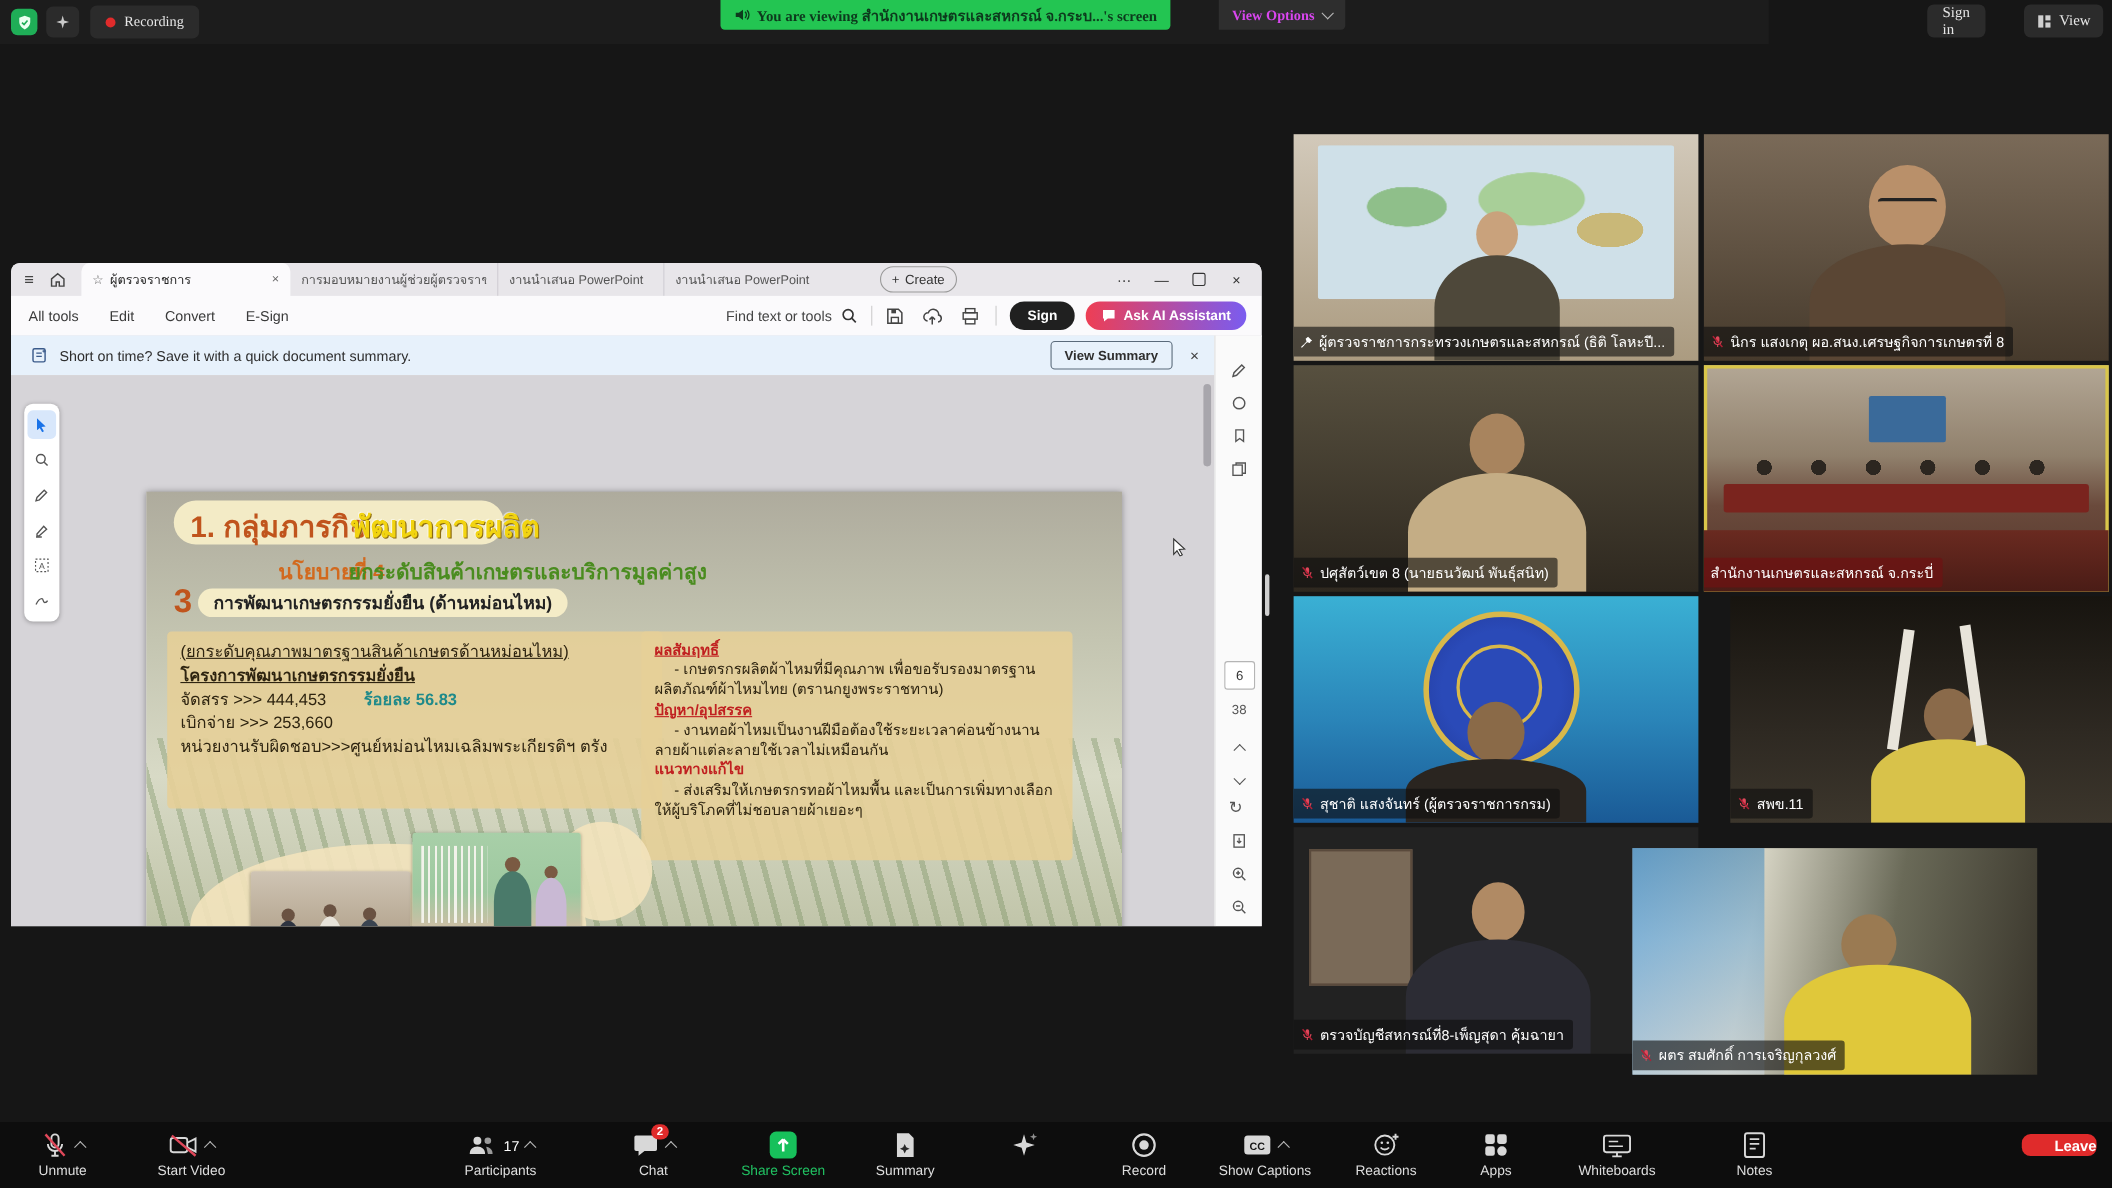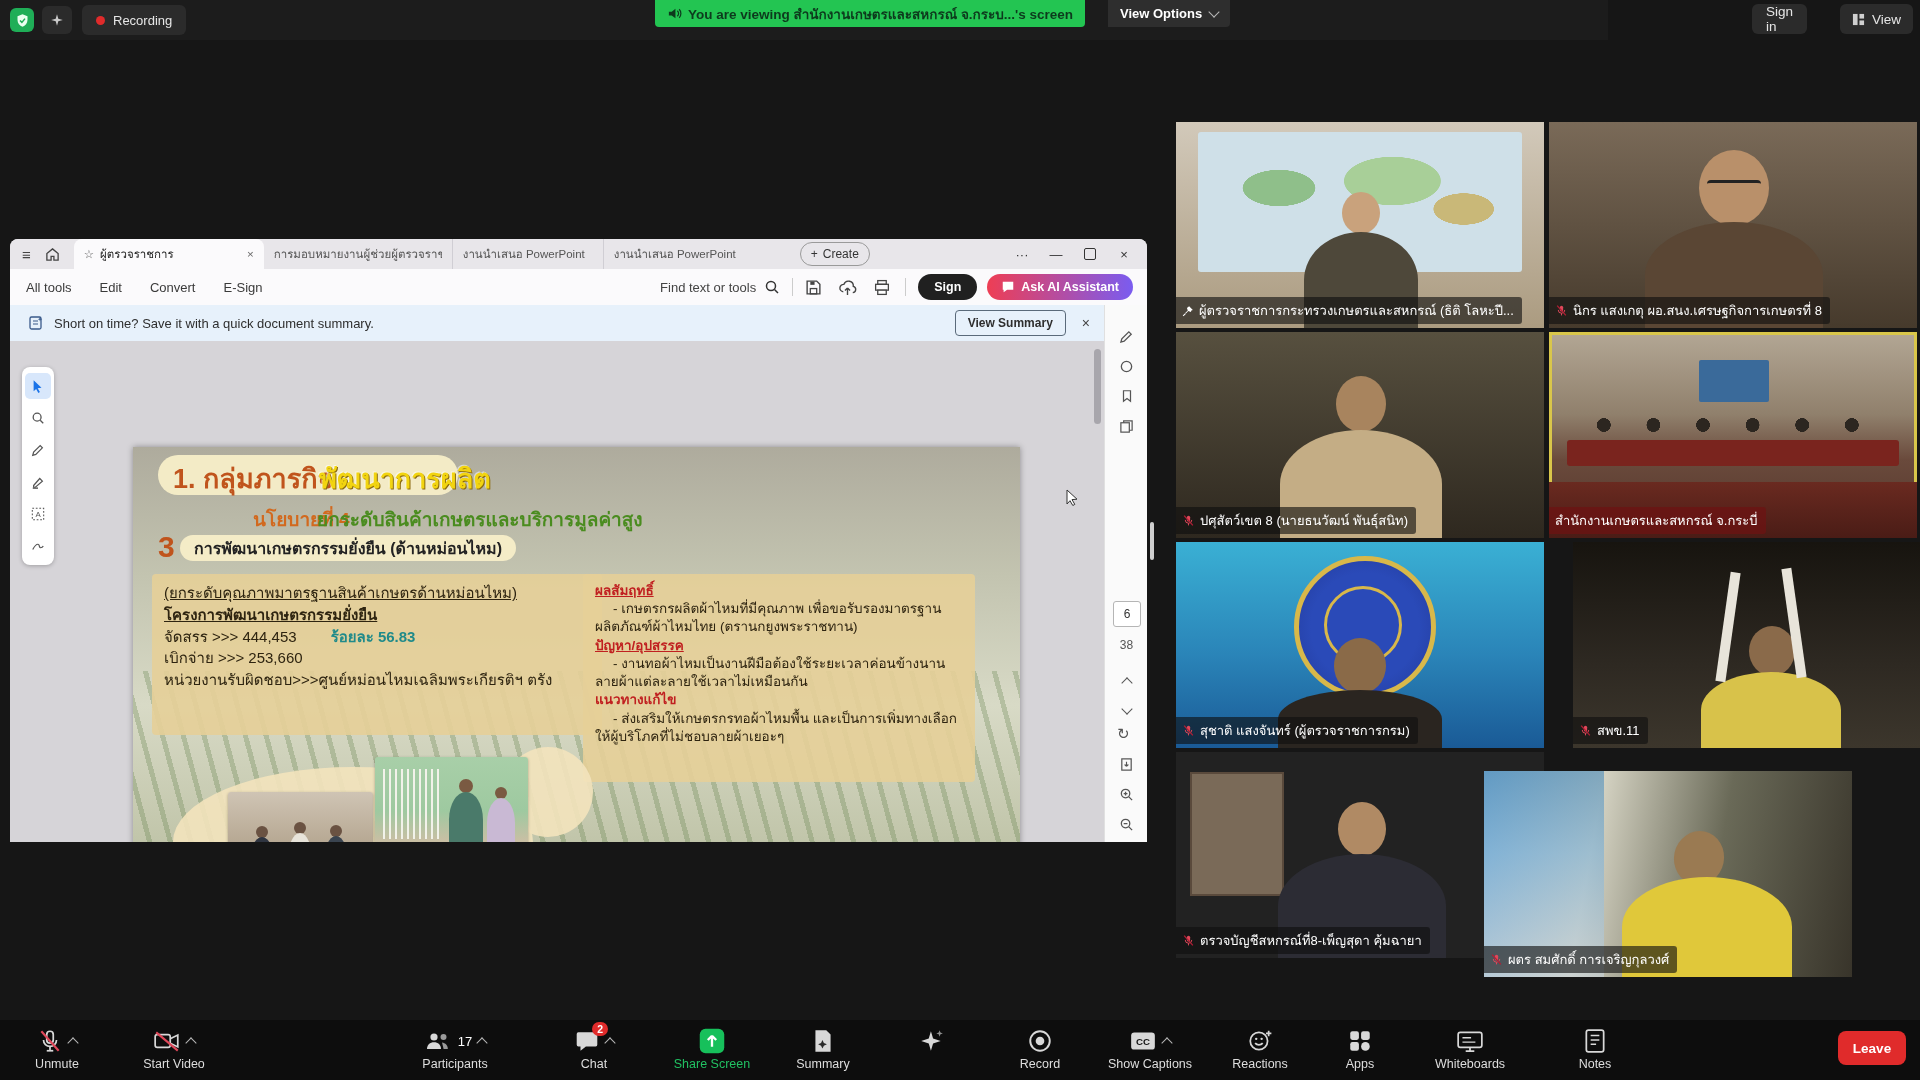--- a/index.html
+++ b/index.html
@@ -3,25 +3,25 @@
 <meta charset="utf-8">
 <style>
   html,body{margin:0;padding:0;background:#161616;width:1920px;height:1080px;overflow:hidden;
     font-family:"Liberation Sans","DejaVu Sans",sans-serif;}
   .abs{position:absolute;}
   .flex{display:flex;align-items:center;}
   .chev{width:7px;height:7px;border-right:1.6px solid #b8b8b8;border-bottom:1.6px solid #b8b8b8;display:inline-block;}
   .chev.down{transform:rotate(45deg);margin-top:-3px;}
   .chev.up{transform:rotate(-135deg);margin-top:3px;}
   
-  #topbar{left:0;top:0;width:1608px;height:40px;background:#1c1c1c;}
+  #topbar{left:0;top:0;width:1608px;height:40px;background:#1c1c1c;font-family:Liberation Serif, serif;}
   .pill{background:#2b2b2b;border-radius:6px;color:#e6e6e6;}
   #banner{left:655px;top:0;height:27px;background:#23c552;border-radius:0 0 4px 4px;padding:0 12px;gap:6px;
     color:#0d3a1d;font-weight:bold;font-size:13.5px;}
-  #view-options{left:1108px;top:0;height:27px;background:#2e2e2e;padding:0 12px;gap:8px;color:#ffffff;
+  #view-options{left:1108px;top:0;height:27px;background:#2e2e2e;padding:0 12px;gap:8px;color:#d946ef;
     font-weight:bold;font-size:13px;border-radius:0 0 4px 0;}
   
   #pdfwin{left:10px;top:239px;width:1137px;height:603px;background:#e8e6ea;border-radius:8px 8px 0 0;overflow:hidden;}
   #titlebar{left:0;top:0;width:100%;height:30px;background:#e8e6ea;}
   .tab{height:30px;font-size:11.5px;color:#555;display:flex;align-items:center;padding:0 10px;gap:6px;
     border-right:1px solid #d0ced4;white-space:nowrap;overflow:hidden;}
   .tab.active{background:#fbfafc;border-radius:8px 8px 0 0;color:#222;border-right:none;}
   #menubar{left:0;top:30px;width:100%;height:36px;background:#fbfafc;border-bottom:1px solid #e2e0e6;}
   .menu-item{font-size:13px;color:#3a3a3a;margin-right:28px;cursor:default;}
   #sharebtn{background:#202020;color:#fff;font-weight:bold;font-size:12.5px;border-radius:16px;padding:6px 16px;}
@@ -69,22 +69,22 @@
   .torso{position:absolute;border-radius:50% 50% 0 0;}
   
   #toolbar{left:0;top:1020px;width:1920px;height:60px;background:#0d0d0d;}
   .tb-item{position:absolute;top:6px;transform:translateX(-50%);display:flex;flex-direction:column;
     align-items:center;width:130px;}
   .tb-iconrow{height:30px;display:flex;align-items:center;gap:6px;}
   .tb-label{font-size:12.5px;color:#dedede;margin-top:1px;white-space:nowrap;}
   .tb-label.green{color:#21c162;}
   .badge{position:absolute;top:-6px;right:-8px;background:#e02b2b;color:#fff;border-radius:9px;
     font-size:10.5px;font-weight:bold;padding:1px 5px;}
-  #leave{left:1838px;top:1031px;width:68px;height:34px;background:#e02b2b;color:#fff;font-weight:bold;
-    font-size:13.5px;border-radius:8px;display:flex;align-items:center;justify-content:center;}
+  #leave{left:1838px;top:1031px;width:68px;height:20px;background:#e02b2b;color:#fff;font-weight:bold;
+    font-size:13.5px;border-radius:8px;display:flex;align-items:center;justify-content:flex-end;}
   .winbtn{width:34px;height:28px;display:flex;align-items:center;justify-content:center;color:#333;font-size:13px;}
 </style>
 </head>
 <body>
 
 <div id="topbar" class="abs">
   <div class="abs" style="left:10px;top:8px;width:24px;height:24px;background:#1fae57;border-radius:6px;display:flex;align-items:center;justify-content:center;">
     <svg width="15" height="15" viewBox="0 0 24 24">
         <path d="M12 2l8 3v6c0 5-3.5 9-8 11-4.5-2-8-6-8-11V5z" fill="#eafff0"></path>
         <path d="M8 12l3 3 5-6" stroke="#1fae57" stroke-width="2.4" fill="none"></path>

